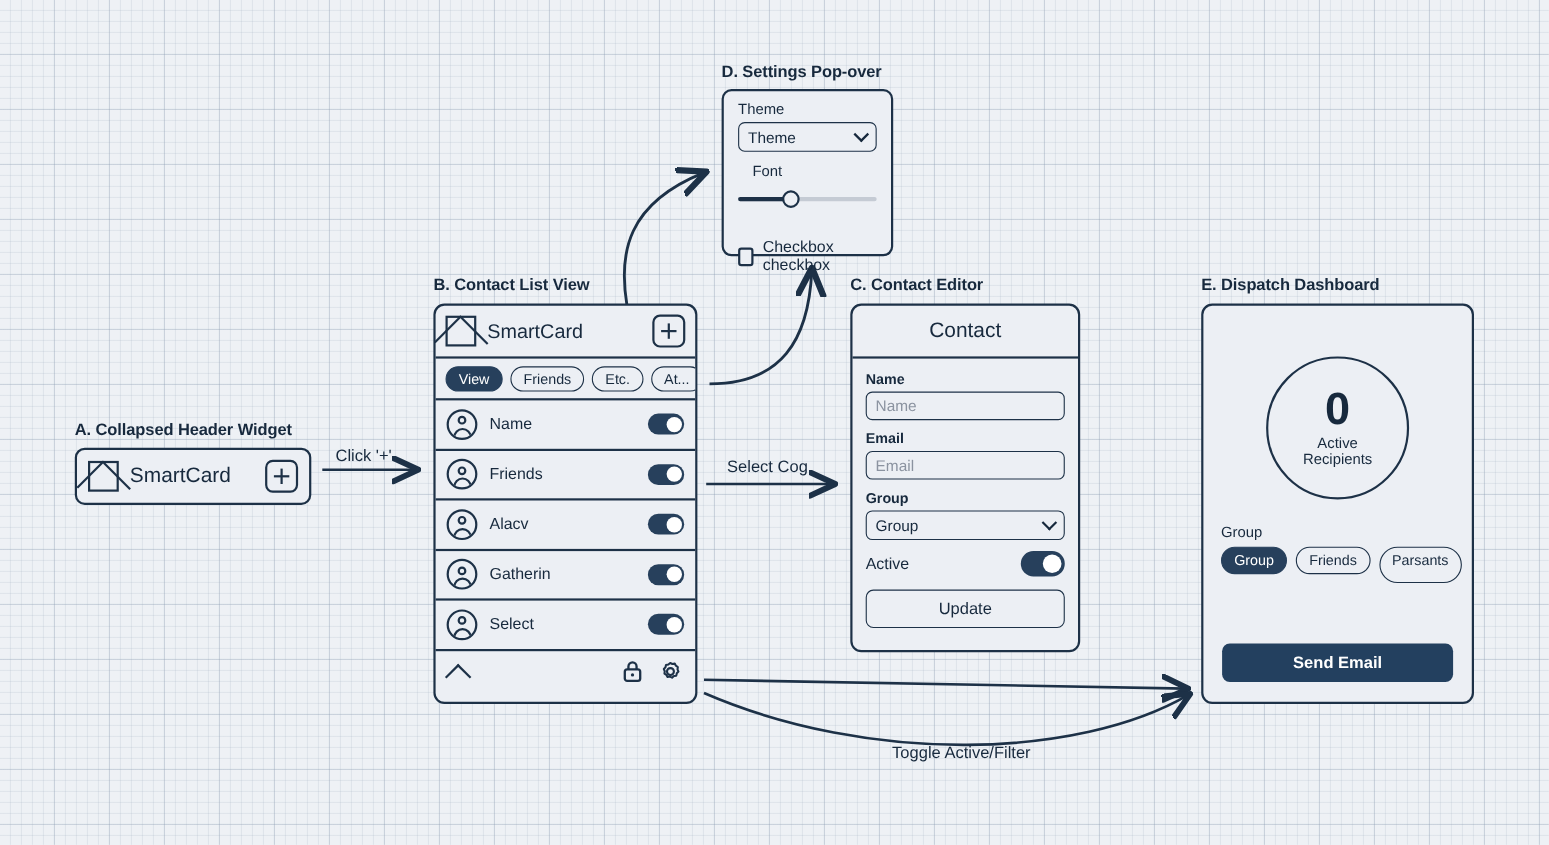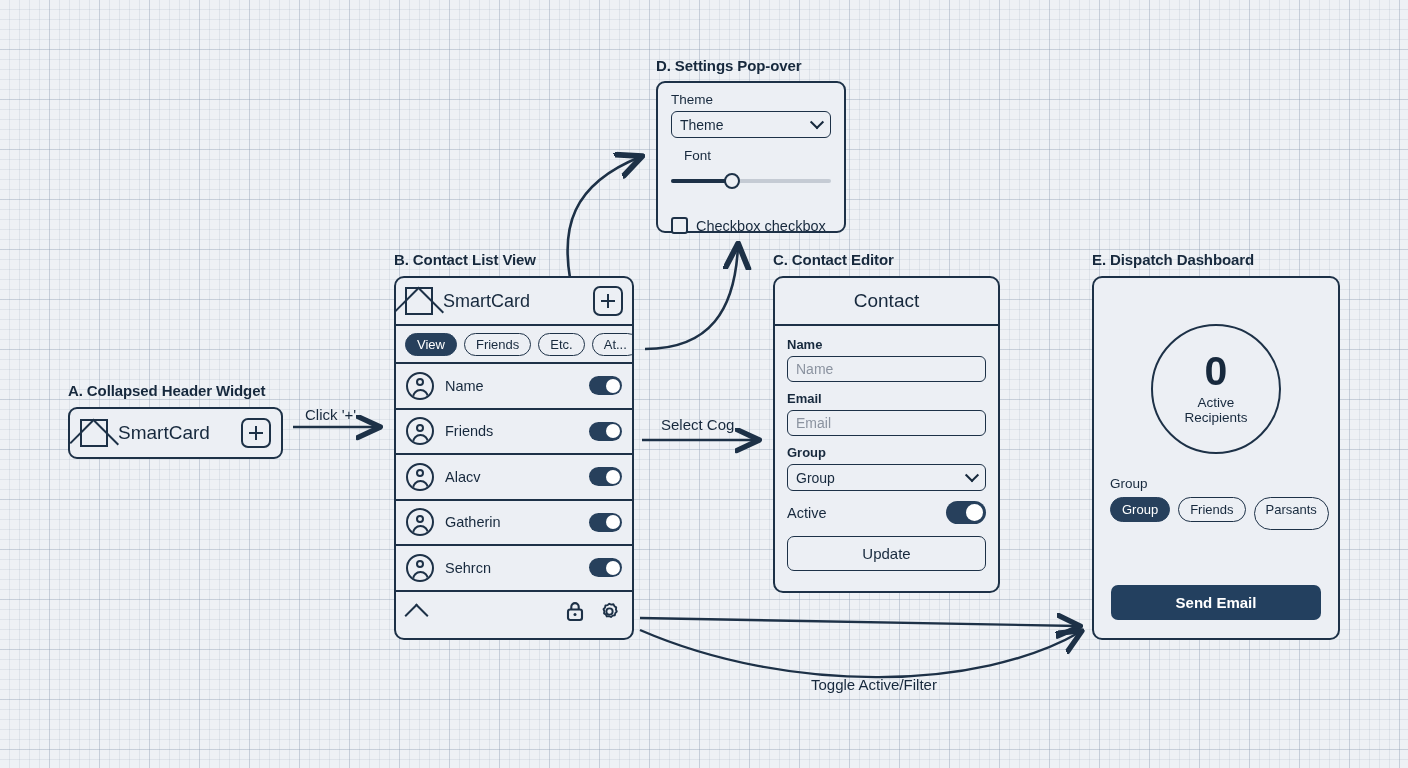--- a/index.html
+++ b/index.html
@@ -49,39 +49,39 @@
   .avatar::before{content:"";position:absolute;left:50%;top:4.5px;width:8px;height:8px;margin-left:-4px;border:2px solid #1d3147;border-radius:50%;box-sizing:border-box;}
   .avatar::after{content:"";position:absolute;left:50%;top:15px;width:17px;height:15px;margin-left:-8.5px;border:2px solid #1d3147;border-radius:9px 9px 0 0;box-sizing:border-box;}
   .tgl{width:33px;height:19px;border-radius:999px;background:#27405c;position:relative;flex:0 0 auto;}
   .tgl::after{content:"";position:absolute;width:14px;height:14px;border-radius:50%;background:#fff;top:2.5px;right:2.5px;}
   .b-foot{height:43px;display:flex;align-items:center;padding:0 12px;box-sizing:border-box;}
   .b-foot .sp{flex:1;}
   .chev-up{width:15px;height:15px;border-left:2.3px solid #1d3147;border-top:2.3px solid #1d3147;transform:rotate(45deg);margin-top:5px;}
   .ficon{margin-left:14px;display:block;}
 
   
-  #panelC{left:773px;top:276px;width:227px;height:317px;}
+  #panelC{left:773px;top:276px;width:209px;height:317px;}
   .c-head{height:48px;display:flex;align-items:center;justify-content:center;border-bottom:2.5px solid #1d3147;box-sizing:border-box;font-size:19px;}
   .c-body{padding:11px 12px 0;}
   .flabel{font-size:13px;font-weight:bold;margin-bottom:4px;color:#17293d;}
   .finput{height:26px;border:1.8px solid #1d3147;border-radius:6px;box-sizing:border-box;width:100%;background:#eceff4;
           font-family:"Liberation Sans",sans-serif;font-size:14px;color:#8b93a0;padding:0 8px;display:flex;align-items:center;}
   .fsel{height:27px;border:1.8px solid #1d3147;border-radius:6px;box-sizing:border-box;width:100%;background:#eceff4;
         font-size:14px;color:#17293d;padding:0 8px;display:flex;align-items:center;justify-content:space-between;}
   .caret{width:8px;height:8px;border-right:2.2px solid #17293d;border-bottom:2.2px solid #17293d;transform:rotate(45deg) translate(-2px,-2px);}
   .gap{height:9px;}
   .c-active{display:flex;align-items:center;margin:10px 0 0;}
   .c-active .lb{flex:1;font-size:14.5px;}
   .tgl-lg{width:40px;height:23px;border-radius:999px;background:#27405c;position:relative;}
   .tgl-lg::after{content:"";position:absolute;width:17px;height:17px;border-radius:50%;background:#fff;top:3px;right:3px;}
   .btn-outline{margin-top:12px;height:33px;border:1.8px solid #1d3147;border-radius:7px;background:#eceff4;
                display:flex;align-items:center;justify-content:center;font-size:15px;color:#17293d;}
 
   
-  #panelD{left:656px;top:81px;width:190px;height:152px;padding:9px 13px;border-radius:9px;}
+  #panelD{left:656px;top:81px;width:156px;height:152px;padding:9px 13px;border-radius:9px;}
   .slider{margin-top:11px;height:14px;position:relative;}
   .slider .track{position:absolute;left:0;right:0;top:5px;height:4px;border-radius:3px;background:#c5cbd4;}
   .slider .fill{position:absolute;left:0;top:5px;height:4px;border-radius:3px;background:#1d3147;}
   .slider .knob{position:absolute;top:-1px;width:16px;height:16px;border-radius:50%;background:#eceff4;border:2.4px solid #1d3147;box-sizing:border-box;margin-left:-8px;}
   .cbrow{display:flex;align-items:center;gap:8px;margin-top:29px;}
   .cbox{width:17px;height:17px;border:2.2px solid #1d3147;border-radius:3px;box-sizing:border-box;background:#eceff4;}
   .cbrow .lb{font-size:14.5px;}
 
   
   #panelE{left:1092px;top:276px;width:248px;height:364px;}
@@ -166,21 +166,21 @@
     <span class="nm">Alacv</span>
     <span class="tgl"></span>
   </div>
   <div class="b-row">
     <span class="avatar"></span>
     <span class="nm">Gatherin</span>
     <span class="tgl"></span>
   </div>
   <div class="b-row">
     <span class="avatar"></span>
-    <span class="nm">Sehrcn</span>
+    <span class="nm">Select</span>
     <span class="tgl"></span>
   </div>
 
   <div class="b-foot">
     <span class="chev-up"></span>
     <span class="sp"></span>
     <span class="ficon">
       <svg width="20" height="21" viewBox="0 0 20 21">
         <rect x="3" y="8.5" width="14" height="10.5" rx="2.2" fill="none" stroke="#1d3147" stroke-width="2.1"></rect>
         <path d="M6.3,8.5 V5.8 a3.7,3.7 0 0 1 7.4,0 V8.5" fill="none" stroke="#1d3147" stroke-width="2.1"></path>

